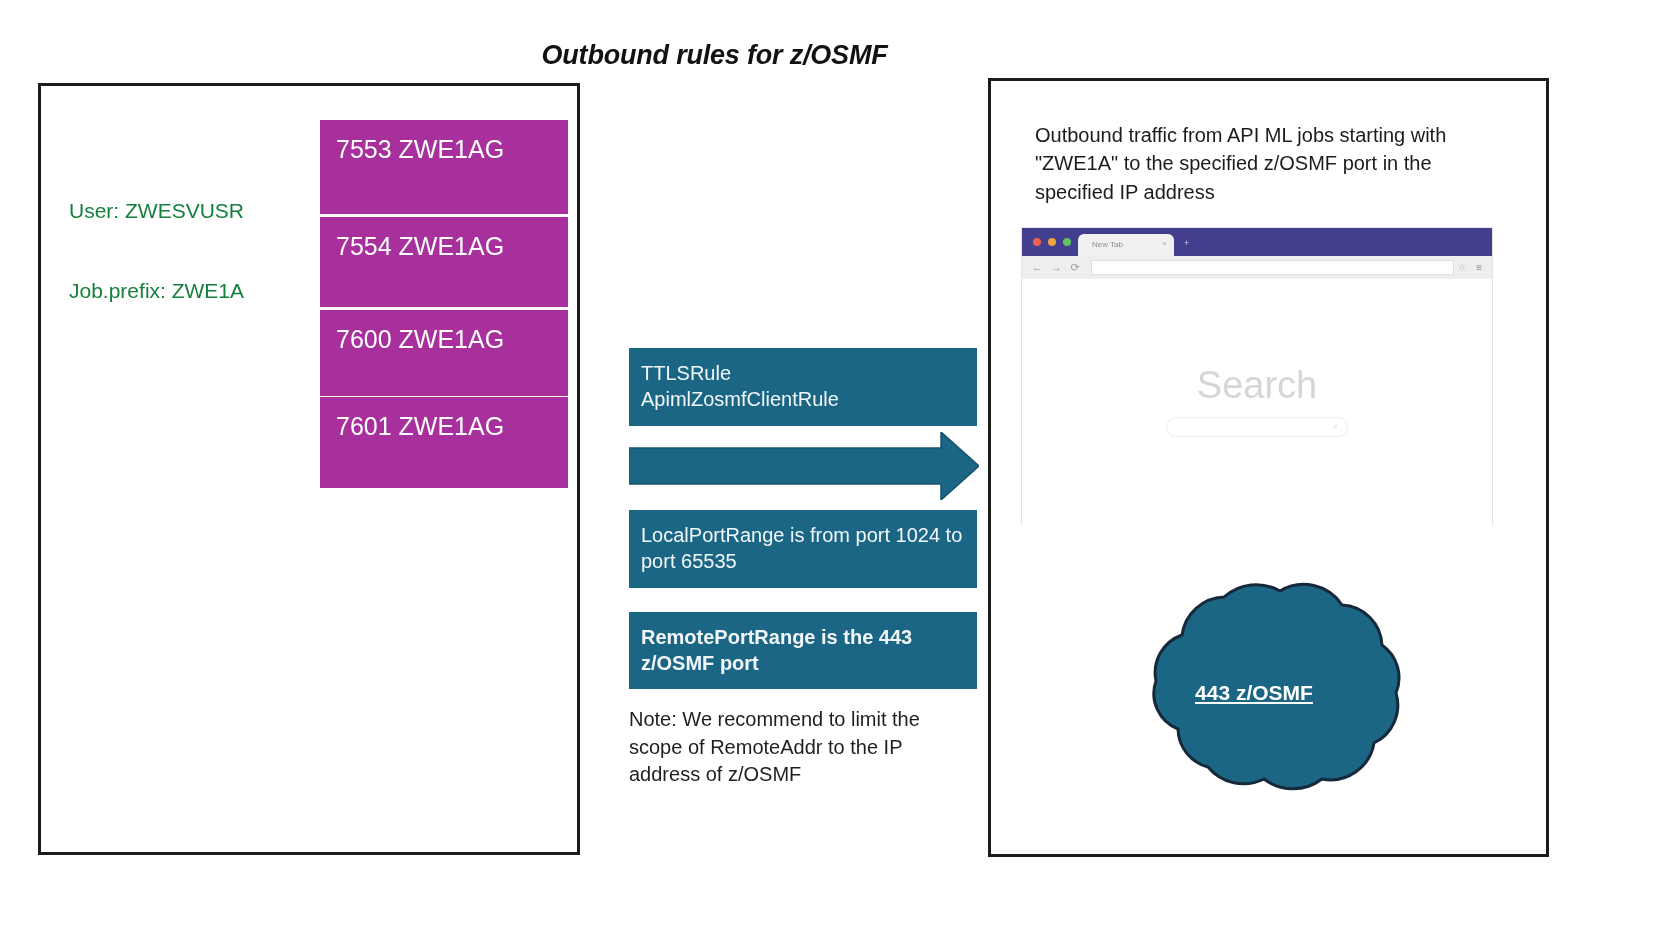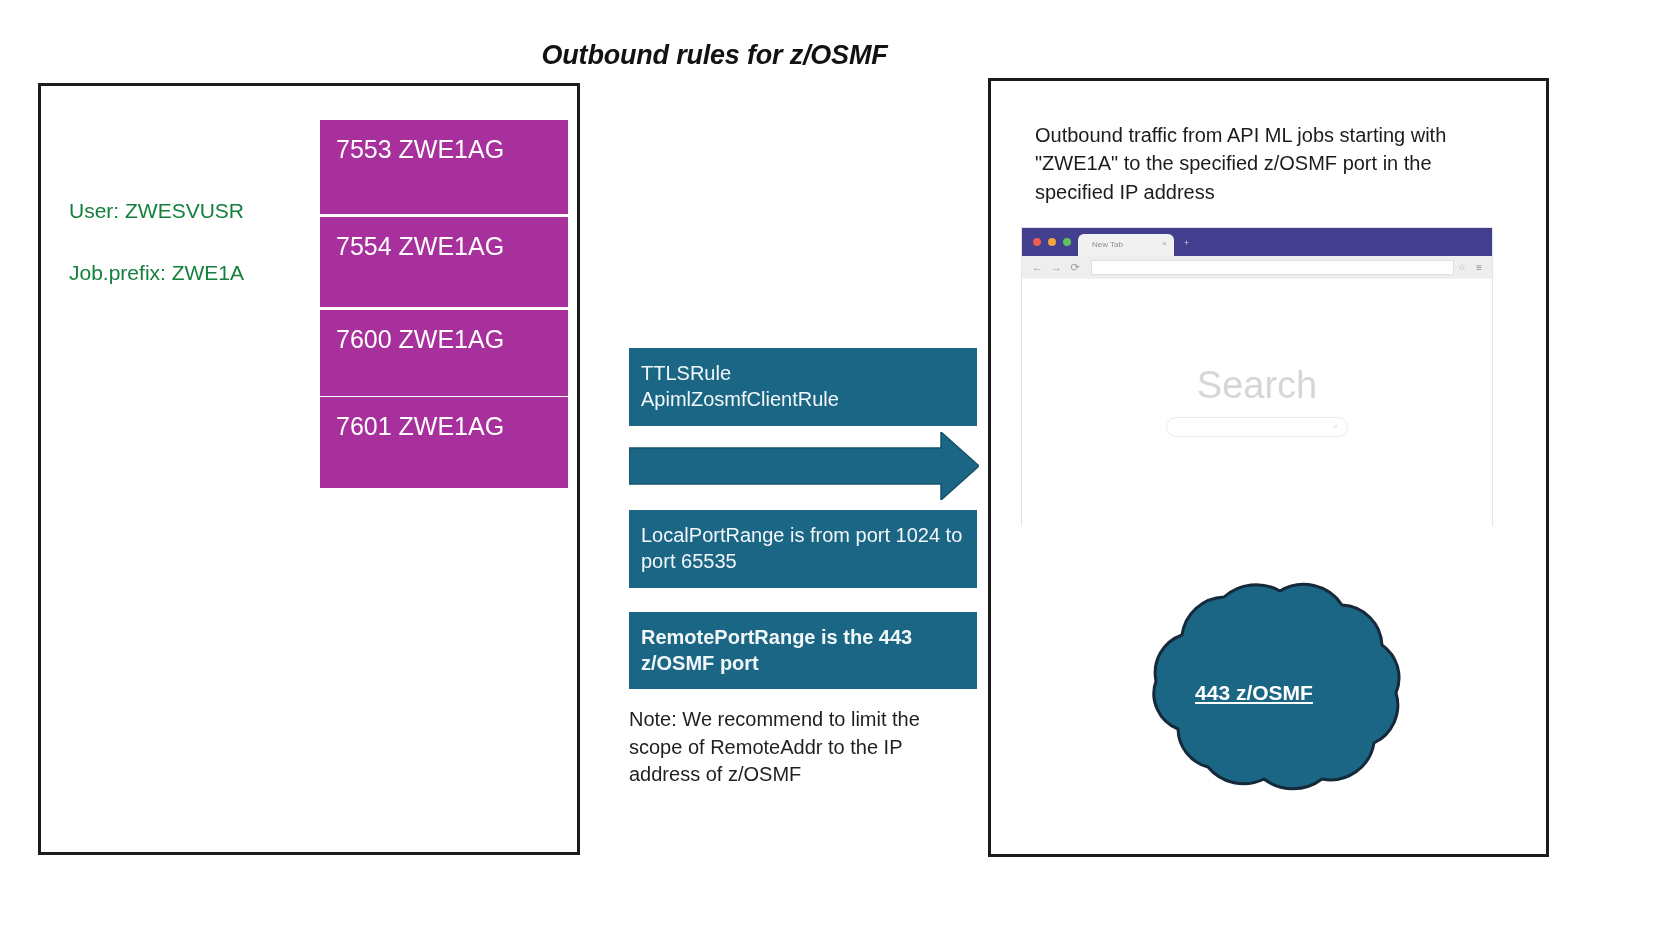--- a/index.html
+++ b/index.html
@@ -58,21 +58,21 @@
   
   #left-meta {
     position: absolute;
     left: 28px;
     top: 112px;
     width: 260px;
     font-size: 21px;
     line-height: 1.25;
     color: #15803d;
   }
-  #left-meta .meta-line + .meta-line { margin-top: 36px; }
+  #left-meta .meta-line + .meta-line { margin-top: 54px; }
 
   .port-stack {
     position: absolute;
     left: 271px;
     top: 34px;
     width: 248px;
     margin-left: 8px;
   }
   .port-box {
     background: #a8309c;

